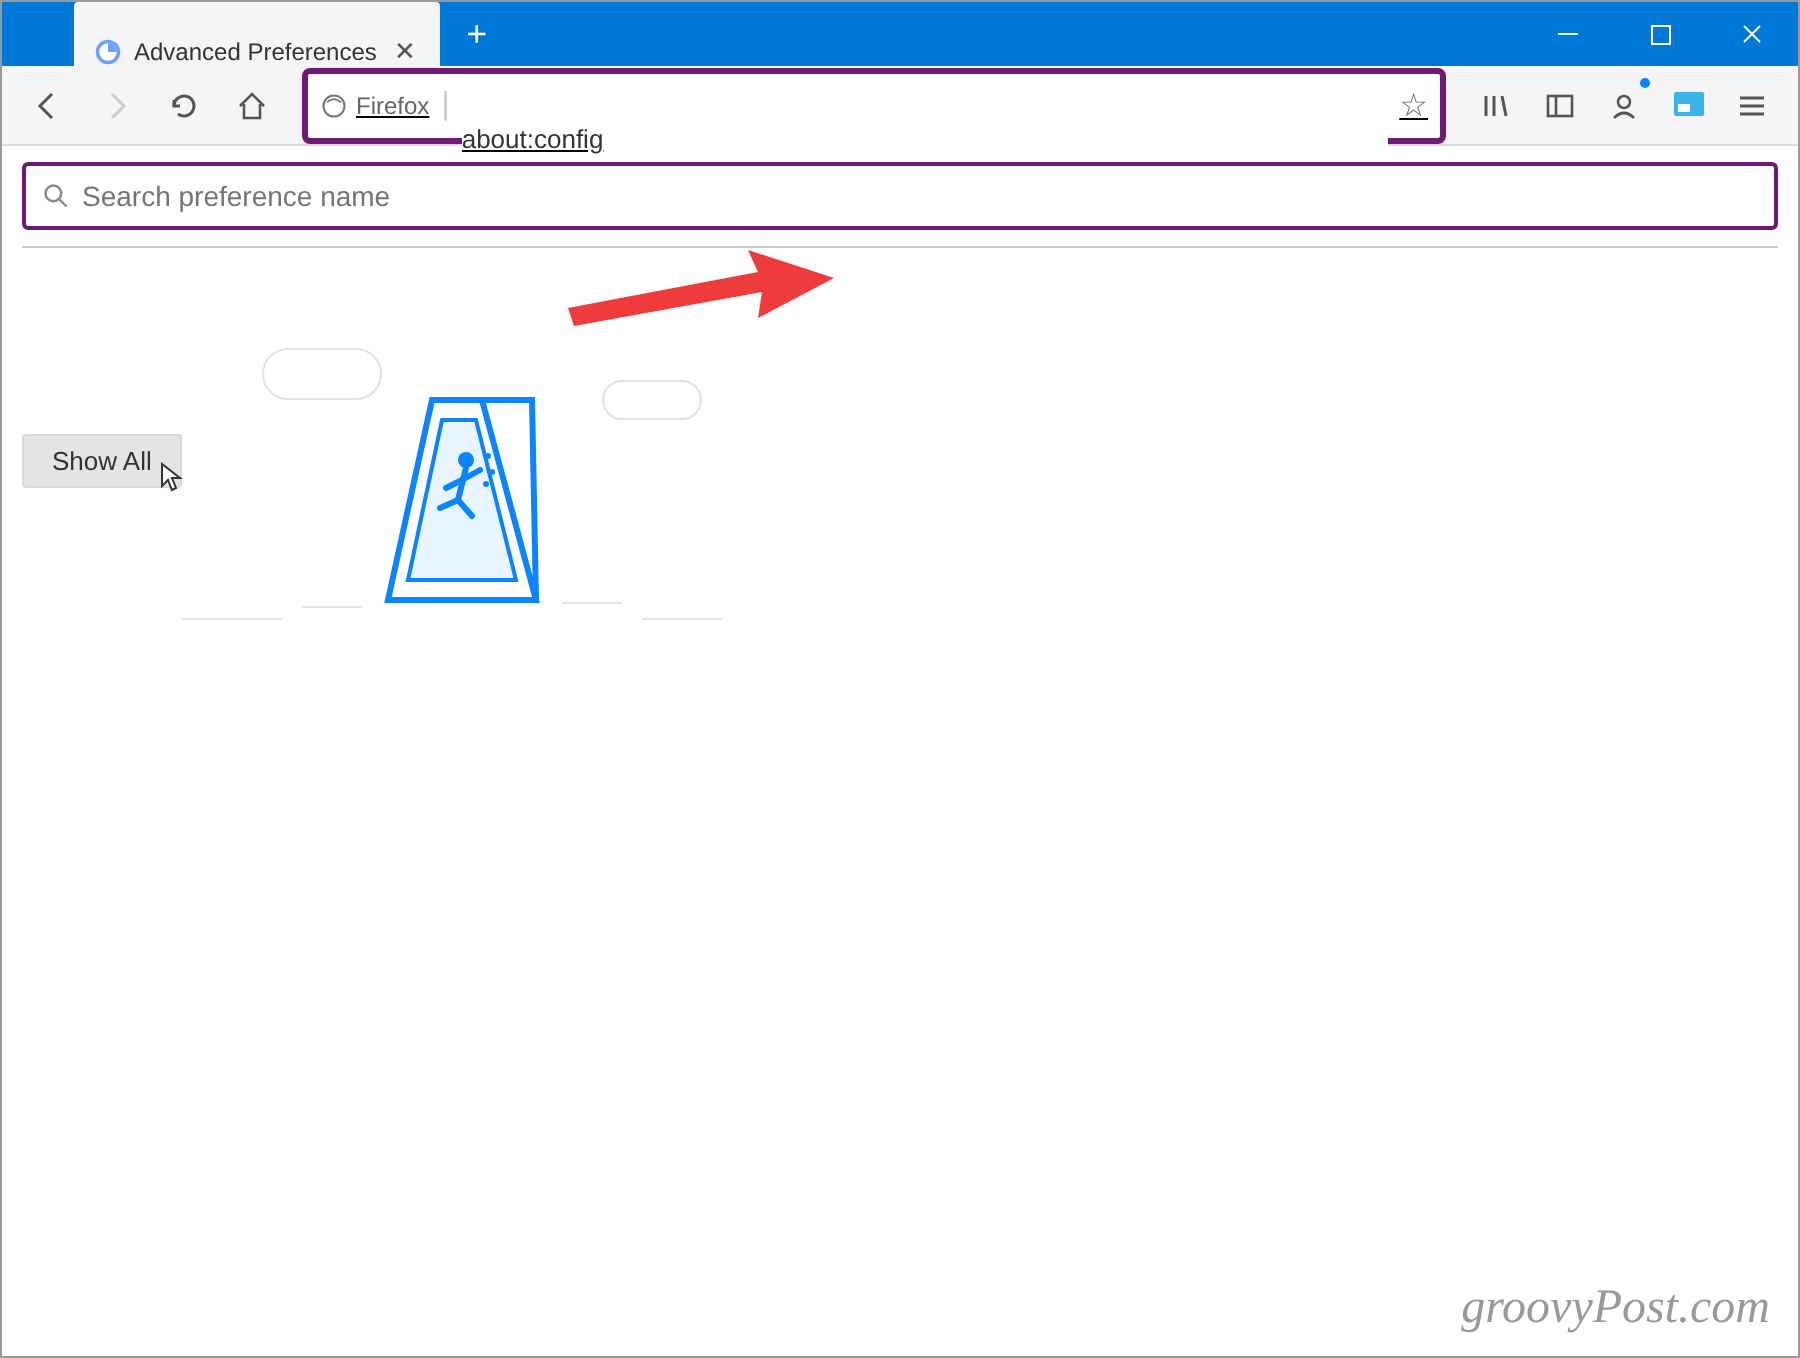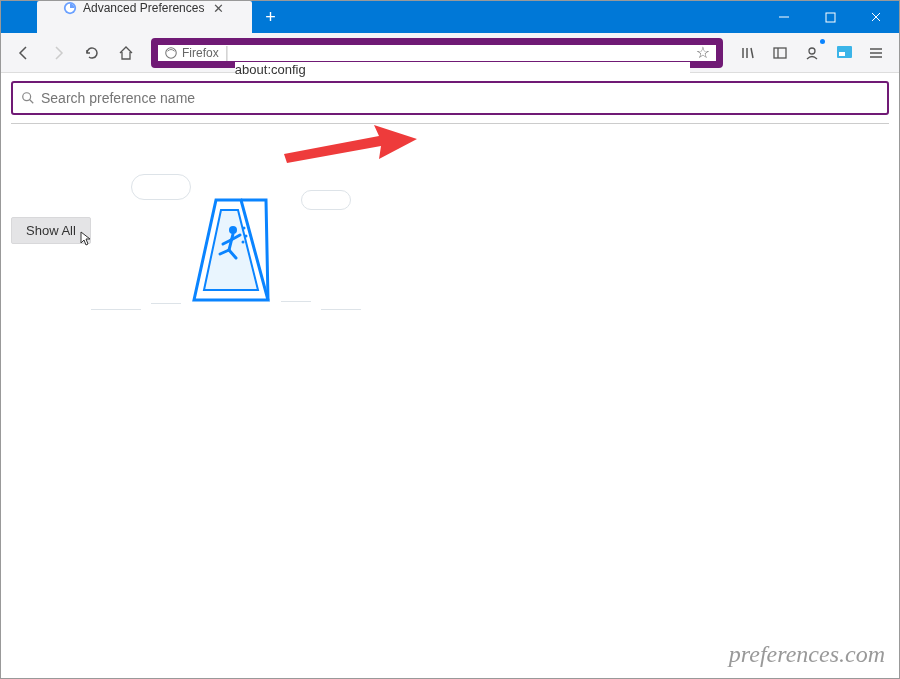--- a/index.html
+++ b/index.html
@@ -1,33 +1,33 @@
 <!DOCTYPE html>
 <html><head>
 <meta charset="utf-8">
 <style>
 * { margin: 0; padding: 0; box-sizing: border-box; }
 body { font-family: "Segoe UI", Arial, sans-serif; background: #fff; width: 900px; height: 679px; overflow: hidden; position: relative; border: 1px solid #999; }
 
 
 .titlebar { height: 32px; background: #0078d7; display: flex; align-items: flex-start; }
 .tabstrip { height: 32px; display: flex; align-items: stretch; padding-left: 36px; flex: 1; }
-.tab { background: #f5f5f7; display: flex; align-items: flex-start; padding: 0 26px; min-width: 180px; font-size: 12px; color: #333; border-top-left-radius: 2px; border-top-right-radius: 2px; position: relative; gap: 6px; }
+.tab { background: #f5f5f7; display: flex; align-items: flex-end; padding: 0 10px; min-width: 180px; font-size: 12px; color: #333; border-top-left-radius: 2px; border-top-right-radius: 2px; position: relative; gap: 6px; }
 .tab svg.favicon { width: 14px; height: 14px; }
 .tab .tab-label { flex: 1; white-space: nowrap; overflow: hidden; text-overflow: ellipsis; }
 .tab .close { width: 16px; text-align: center; color: #555; font-size: 13px; }
 .newtab { width: 28px; display: flex; align-items: center; justify-content: center; color: #fff; font-size: 18px; margin-left: 4px; }
 .wincontrols { display: flex; height: 32px; }
 .wincontrols div { width: 46px; display: flex; align-items: center; justify-content: center; color: #fff; font-size: 13px; }
 
 
 .navbar { height: 40px; background: #f5f5f7; display: flex; align-items: center; padding: 0 8px; gap: 4px; border-bottom: 1px solid #ddd; }
 .icon-btn { width: 30px; height: 30px; display: flex; align-items: center; justify-content: center; border-radius: 4px; color: #555; }
 .icon-btn.disabled { color: #bbb; }
-.urlbar { flex: 1; height: 30px; background: #fff; border: 7px solid #701a75; border-radius: 4px; display: flex; align-items: center; padding: 0 6px; gap: 6px; margin: 0 6px; }
+.urlbar { flex: 1; height: 30px; background: #fff; border: 3px solid #701a75; border-radius: 4px; display: flex; align-items: center; padding: 16px 6px; gap: 6px; margin: 0 6px; text-decoration: underline; }
 .identity { display: flex; align-items: center; gap: 4px; color: #666; font-size: 12px; }
 .identity svg { width: 14px; height: 14px; }
 .urlbar input { border: none; outline: none; flex: 1; font-size: 13px; color: #333; margin-top: 34px; }
 .star { color: #666; }
 .right-icons { display: flex; gap: 2px; }
 
 
 .content { padding: 8px 10px; }
 .searchbox { display: flex; align-items: center; border: 2px solid #701a75; border-radius: 3px; height: 34px; padding: 0 8px; gap: 6px; background:#fff; }
 .searchbox svg { width: 14px; height: 14px; color: #888; }
@@ -206,13 +206,13 @@
       </svg>
     </div>
 
   </div>
 </div>
 
 <svg class="arrow" width="140" height="50" viewBox="0 0 140 50">
   <path d="M5 35 L100 17 L95 6 L138 20 L100 40 L102 27 L8 44 Z" fill="#ee3b3b"></path>
 </svg>
 
-<div class="watermark">preferences.com</div>
+<div class="watermark">groovyPost.com</div>
 
 </body></html>

